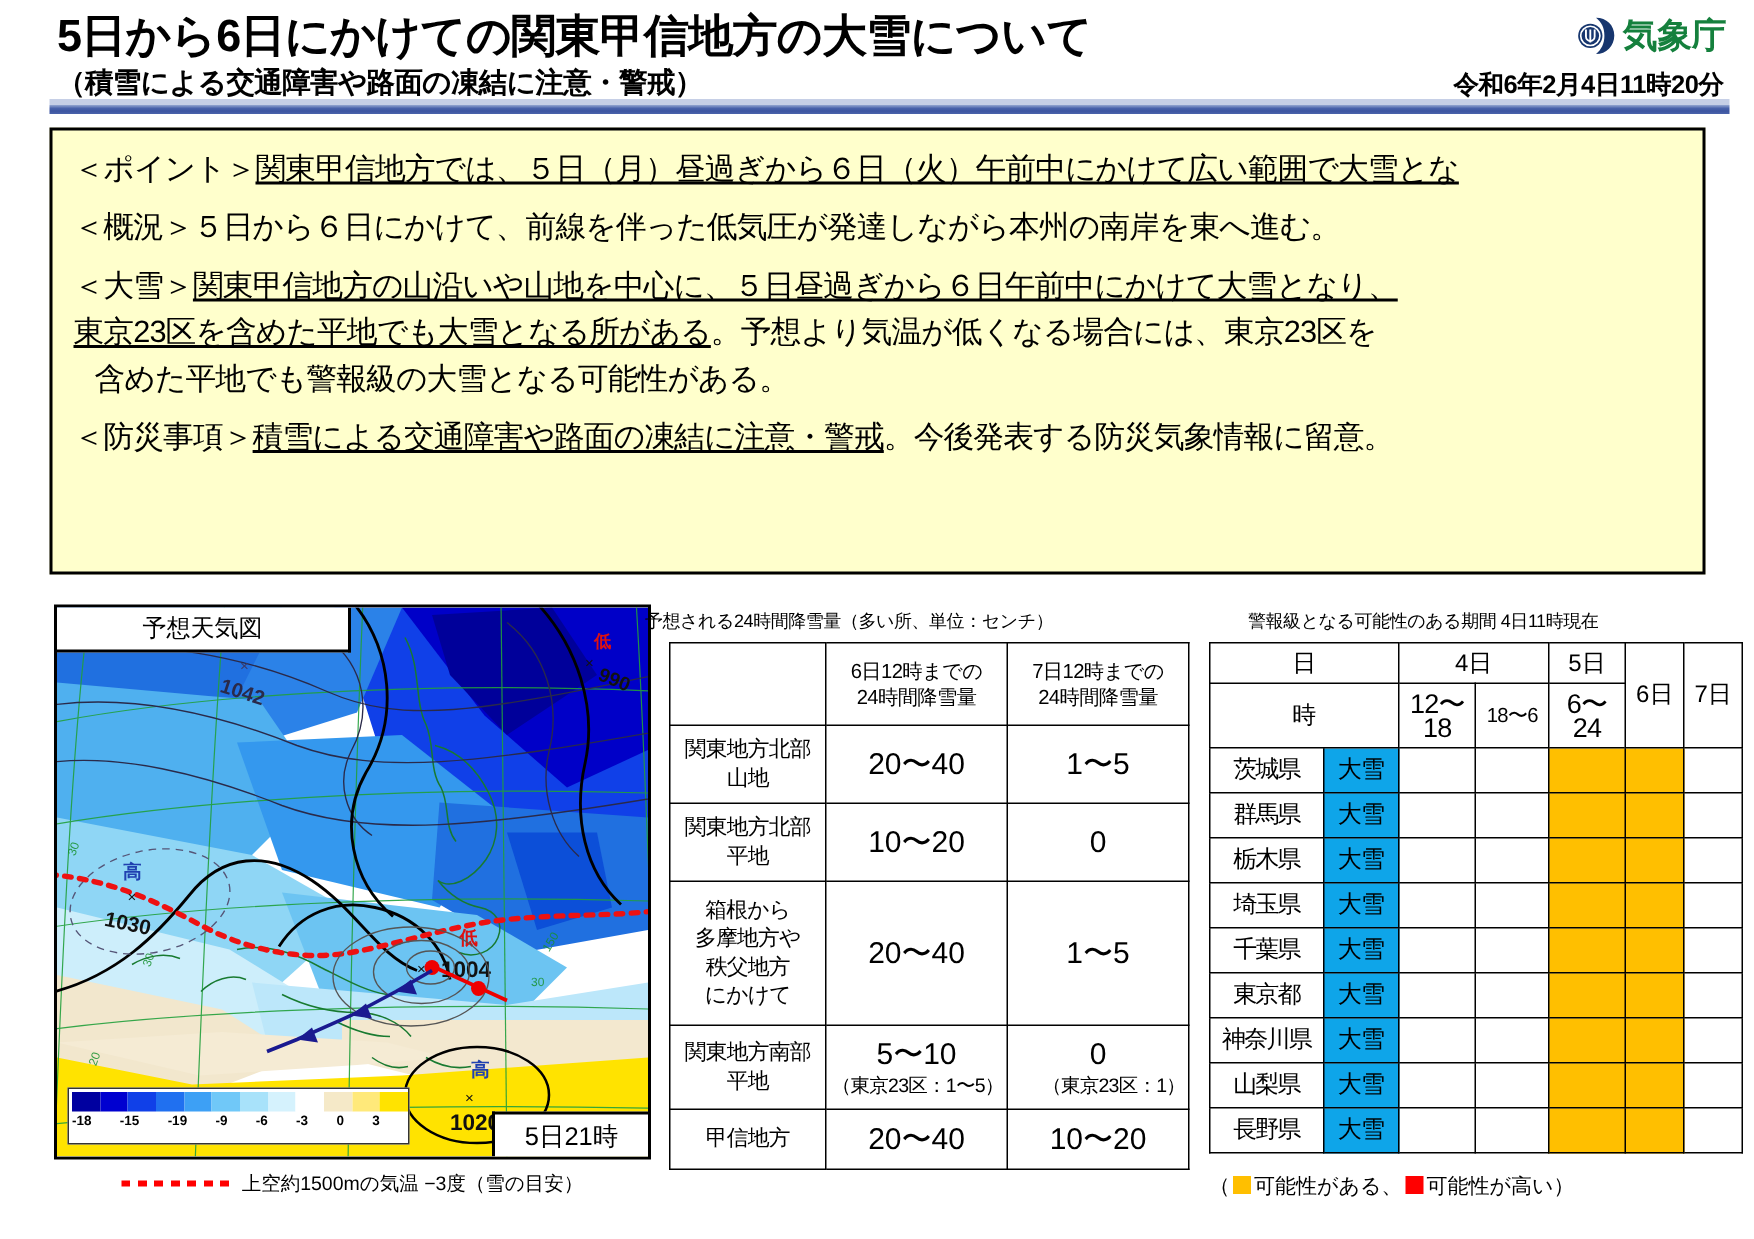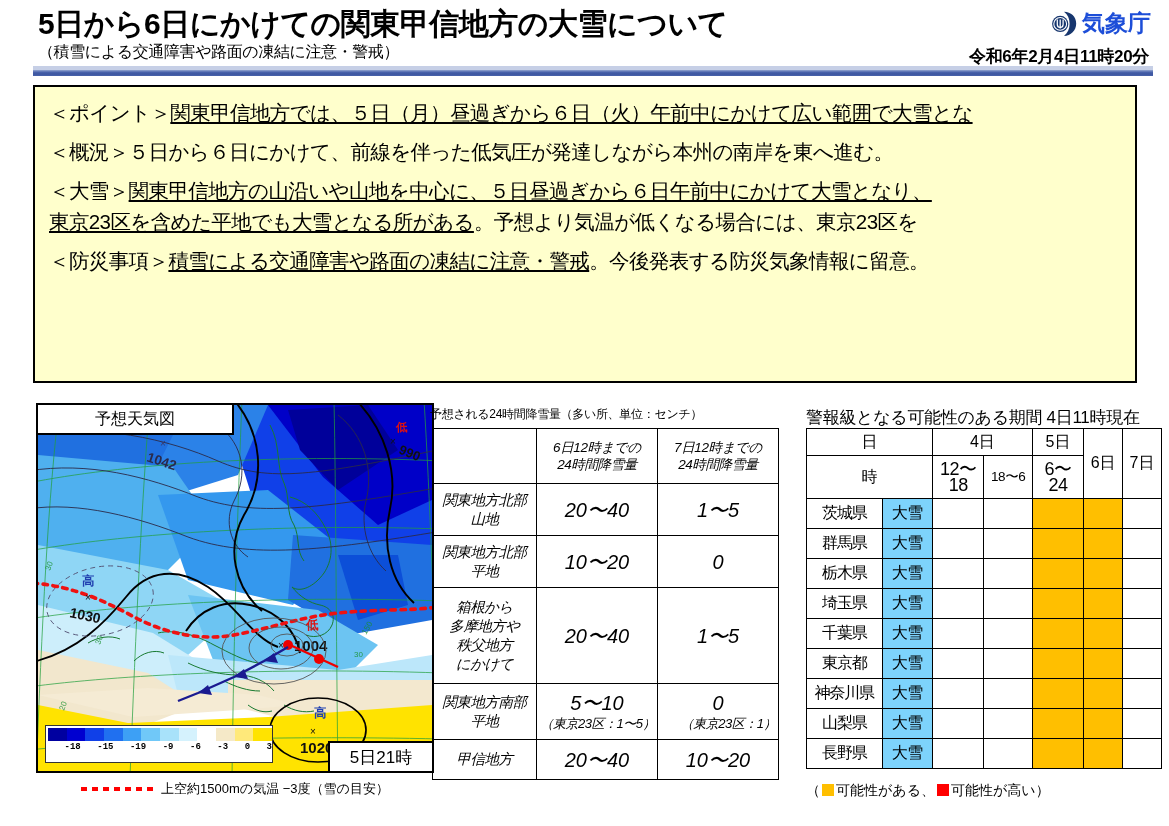--- a/index.html
+++ b/index.html
@@ -26,40 +26,40 @@
     position: absolute;
     left: 38px; top: 4px;
     font-size: 30px;
     font-weight: bold;
     letter-spacing: -0.5px;
     white-space: nowrap;
   }
   #title-sub {
     position: absolute;
     left: 38px; top: 42px;
-    font-size: 16px;
-    font-weight: normal;
+    font-size: 19px;
+    font-weight: bold;
     letter-spacing: -0.4px;
     white-space: nowrap;
   }
   #jma-logo {
     position: absolute;
     right: 18px; top: 8px;
     display: flex;
     align-items: center;
     gap: 5px;
   }
   #jma-mark {
     width: 26px; height: 26px;
     position: relative;
   }
   #jma-text {
     font-size: 23px;
     font-weight: bold;
-    color: #1d4ed8;
+    color: #15803d;
     letter-spacing: 0px;
   }
   #issue-time {
     position: absolute;
     right: 20px; top: 45px;
     font-size: 17px;
     font-weight: bold;
     letter-spacing: -0.3px;
     white-space: nowrap;
   }
@@ -149,22 +149,21 @@
   #scale-labels {
     position: absolute;
     left: 2px; top: 16px;
     width: 224px; height: 18px;
     display: flex;
     font-size: 9px;
     font-weight: bold;
   }
   #scale-labels span {
     flex: 1 1 auto;
-    text-align: right;
-    font-family: Liberation Mono, monospace;
+    text-align: left;
   }
   #map-caption {
     position: absolute;
     left: 36px; top: 780px;
     width: 398px;
     text-align: center;
     font-size: 13px;
     white-space: nowrap;
   }
   .dotline {
@@ -179,25 +178,24 @@
   
   #snow-caption {
     position: absolute;
     left: 430px; top: 406px;
     font-size: 12px;
     white-space: nowrap;
     letter-spacing: -0.3px;
   }
   #snow-table {
     position: absolute;
-    left: 432px; top: 428px;
+    left: 446px; top: 428px;
     width: 346px;
     border-collapse: collapse;
     table-layout: fixed;
-    font-style: italic;
   }
   #snow-table td, #snow-table th {
     border: 1.6px solid #000000;
     text-align: center;
     vertical-align: middle;
     font-weight: normal;
     padding: 1px 2px;
   }
   .snow-hd {
     font-size: 13.5px;
@@ -220,22 +218,22 @@
     display: block;
     line-height: 17px;
     text-align: right;
   }
   .col-area { width: 104px; }
   .col-v { width: 121px; }
 
   
   #warn-caption {
     position: absolute;
-    left: 806px; top: 406px;
-    font-size: 17px;
+    left: 832px; top: 406px;
+    font-size: 12px;
     white-space: nowrap;
     letter-spacing: -0.3px;
   }
   #warn-table {
     position: absolute;
     left: 806px; top: 428px;
     width: 356px;
     border-collapse: collapse;
     table-layout: fixed;
   }
@@ -262,21 +260,21 @@
   }
   .w-hour.small { font-size: 13.5px; }
   .w-pref {
     font-size: 16px;
     height: 29px;
     letter-spacing: -1.2px;
     padding: 0 1px;
   }
   .w-kind {
     font-size: 16px;
-    background: #7dd3fc;
+    background: #0ea5e9;
     letter-spacing: -0.5px;
   }
   .cell-orange { background: #ffbf00; }
   .cw-pref { width: 72px; }
   .cw-kind { width: 48px; }
   .cw-t1 { width: 49px; }
   .cw-t2 { width: 46px; }
   .cw-t3 { width: 49px; }
   .cw-d6 { width: 37px; }
   .cw-d7 { width: 37px; }
@@ -326,20 +324,21 @@
     <span>＜ポイント＞</span><span class="u">関東甲信地方では、５日（月）昼過ぎから６日（火）午前中にかけて広い範囲で大雪とな</span><br>
   </div>
 
   <div class="para">
     <span>＜概況＞</span><span>５日から６日にかけて、前線を伴った低気圧が発達しながら本州の南岸を東へ進む。</span>
   </div>
 
   <div class="para">
     <span>＜大雪＞</span><span class="u">関東甲信地方の山沿いや山地を中心に、５日昼過ぎから６日午前中にかけて大雪となり、</span><br>
     <span class="u">東京23区を含めた平地でも大雪となる所がある</span><span>。予想より気温が低くなる場合には、東京23区を</span><br>
+    <span style="padding-left:14px">含めた平地でも警報級の大雪となる可能性がある。</span>
   </div>
 
   <div class="para">
     <span>＜防災事項＞</span><span class="u">積雪による交通障害や路面の凍結に注意・警戒</span><span>。今後発表する防災気象情報に留意。</span><br>
   </div>
 
 </div>
 
 <div id="map-panel">
 

